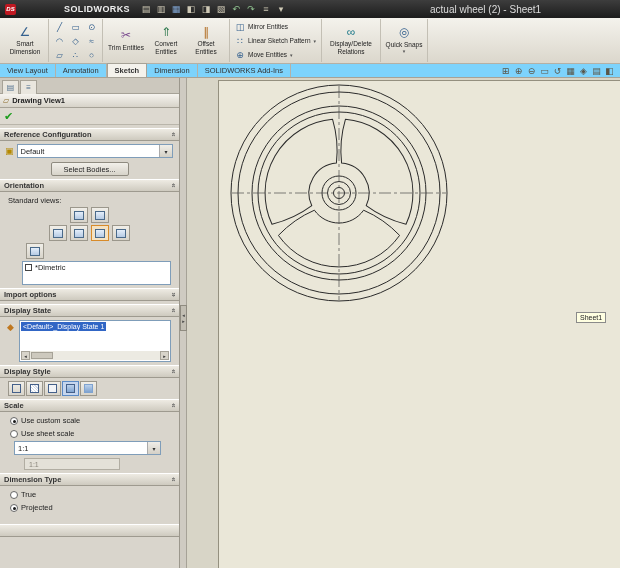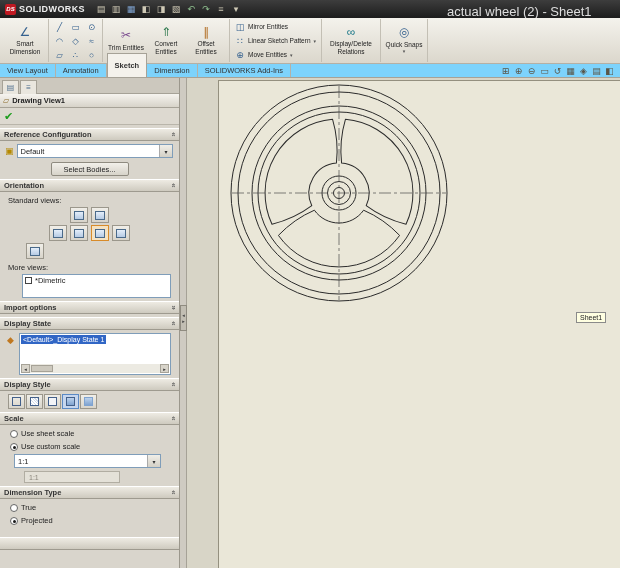--- a/index.html
+++ b/index.html
@@ -4,26 +4,26 @@
 <style>
   *{margin:0;padding:0;box-sizing:border-box;}
   html,body{width:620px;height:568px;}
   body{font-family:"Liberation Sans","DejaVu Sans",sans-serif;font-size:8px;color:#222;background:#d6d2c9;}
   #app{position:relative;width:620px;height:568px;overflow:hidden;background:#d6d2c9;}
 
   
   .titlebar{position:absolute;left:0;top:0;width:620px;height:18px;background:linear-gradient(#3d3d3d,#1c1c1c);display:flex;align-items:center;color:#eee;}
   .logo{display:flex;align-items:center;gap:3px;padding:0 5px;}
   .logo-mark{width:11px;height:11px;background:#c01821;border-radius:2px;color:#fff;font-size:6px;font-weight:bold;font-style:italic;display:flex;align-items:center;justify-content:center;}
-  .logo-text{font-size:9px;font-weight:bold;letter-spacing:.4px;}
+  .logo-text{font-size:9px;font-weight:bold;letter-spacing:.4px;margin-left:45px;}
   .tb-icons{display:flex;gap:1px;margin-left:4px;}
   .tb-icon{width:14px;height:14px;display:flex;align-items:center;justify-content:center;font-size:9px;color:#cfc9b6;}
   .tb-icon:nth-child(3){color:#7fa3d0;}
   .tb-icon:nth-child(7),.tb-icon:nth-child(8){color:#8fc08f;}
-  .doc-title{position:absolute;left:447px;top:4px;font-size:13px;color:#ddd;white-space:nowrap;}
+  .doc-title{position:absolute;left:430px;top:4px;font-size:10px;color:#ddd;white-space:nowrap;}
 
   
   .ribbon{position:absolute;left:0;top:18px;width:620px;height:46px;background:linear-gradient(#f4f2ec,#dbd7cc);border-bottom:1px solid #b4b0a5;display:flex;align-items:stretch;padding:1px 2px;}
   .rgroup{display:flex;align-items:center;padding:0 3px;border-right:1px solid #c3bfb4;}
   .bigbtn{width:40px;display:flex;flex-direction:column;align-items:center;justify-content:center;text-align:center;font-size:6.5px;line-height:1.15;color:#222;cursor:default;}
   .bigbtn .ic{font-size:12px;margin-bottom:1px;}
   .ic-blue{color:#35618f;}
   .ic-purple{color:#7a4a8f;}
   .ic-green{color:#2f7a4f;}
   .ic-teal{color:#1f7a8a;}
@@ -31,21 +31,21 @@
   .shape-grid{display:grid;grid-template-columns:repeat(3,15px);grid-auto-rows:13px;gap:1px;align-content:center;}
   .shape-cell{display:flex;align-items:center;justify-content:center;font-size:8.5px;color:#35618f;}
   .rowbtns{display:flex;flex-direction:column;justify-content:center;gap:2px;}
   .rowbtn{display:flex;align-items:center;gap:3px;font-size:6.5px;padding:1px 2px;white-space:nowrap;}
   .rowbtn .ic{font-size:9px;width:10px;text-align:center;}
   .dd-mini{font-size:5px;color:#555;}
 
   
   .tabbar{position:absolute;left:0;top:64px;width:620px;height:14px;background:#7dd3fc;border-bottom:1px solid #a6a297;display:flex;align-items:flex-end;}
   .tab{padding:0 7px;font-size:7.5px;color:#333;border-right:1px solid #b5b1a6;height:13px;display:flex;align-items:center;}
-  .tab.active{background:#f4f2ec;border:1px solid #a6a297;border-bottom:none;font-weight:bold;height:24px;margin-top:20px;}
+  .tab.active{background:#f4f2ec;border:1px solid #a6a297;border-bottom:none;font-weight:bold;height:14px;margin-top:20px;}
   .viewtools{margin-left:auto;display:flex;gap:2px;align-items:center;padding:0 5px 1px 0;}
   .viewtool{width:11px;text-align:center;font-size:9px;color:#5a5648;}
 
   
   .panel{position:absolute;left:0;top:78px;width:180px;height:490px;background:#d9d5cc;border-right:1px solid #9b978c;overflow:hidden;}
   .pm-tabs{display:flex;gap:1px;padding:2px 0 0 2px;background:#ccc8be;height:16px;border-bottom:1px solid #a6a297;}
   .pm-tab{width:17px;height:14px;background:#e9e6de;border:1px solid #a6a297;border-bottom:none;display:flex;align-items:center;justify-content:center;font-size:8px;color:#4a6a8a;}
   .pm-title{height:14px;background:linear-gradient(#f6f4ef,#d7d3c9);border-bottom:1px solid #a6a297;display:flex;align-items:center;gap:3px;padding:0 3px;font-size:7.5px;font-weight:bold;}
   .pm-title .ic{color:#8a6a2a;font-size:8px;}
   .pm-ok{height:17px;display:flex;align-items:center;padding:0 4px;border-bottom:1px solid #b9b5aa;background:#ddd9d0;}
@@ -267,21 +267,20 @@
         </div>
       <div class="vbtn">
           <div class="sq"></div>
         </div>
     </div>
     <div class="vrow left">
       <div class="vbtn">
           <div class="sq"></div>
         </div>
     </div>
-    <div class="mini-label">More views:</div>
     <div class="listbox">
       <div class="lb-item">
         <span class="cbox"></span>
         <span>*Dimetric</span>
       </div>
     </div>
 
     <div class="sec-hdr">
       <span>Import options</span>
       <span class="chev-down">«</span>
@@ -324,26 +323,26 @@
       <div class="stbtn">
           <div class="st-ic shaded"></div>
         </div>
     </div>
 
     <div class="sec-hdr">
       <span>Scale</span>
       <span class="chev-up">«</span>
     </div>
     <div class="radio-row">
+      <span class="radio on"></span>
+      <span>Use custom scale</span>
+    </div>
+    <div class="radio-row">
       <span class="radio"></span>
       <span>Use sheet scale</span>
-    </div>
-    <div class="radio-row">
-      <span class="radio on"></span>
-      <span>Use custom scale</span>
     </div>
     <div class="scale-combo-wrap">
       <div class="combo">
         <span>1:1</span>
         <span class="dd">▾</span>
       </div>
     </div>
     <div class="scale-dis">1:1</div>
 
     <div class="sec-hdr">

